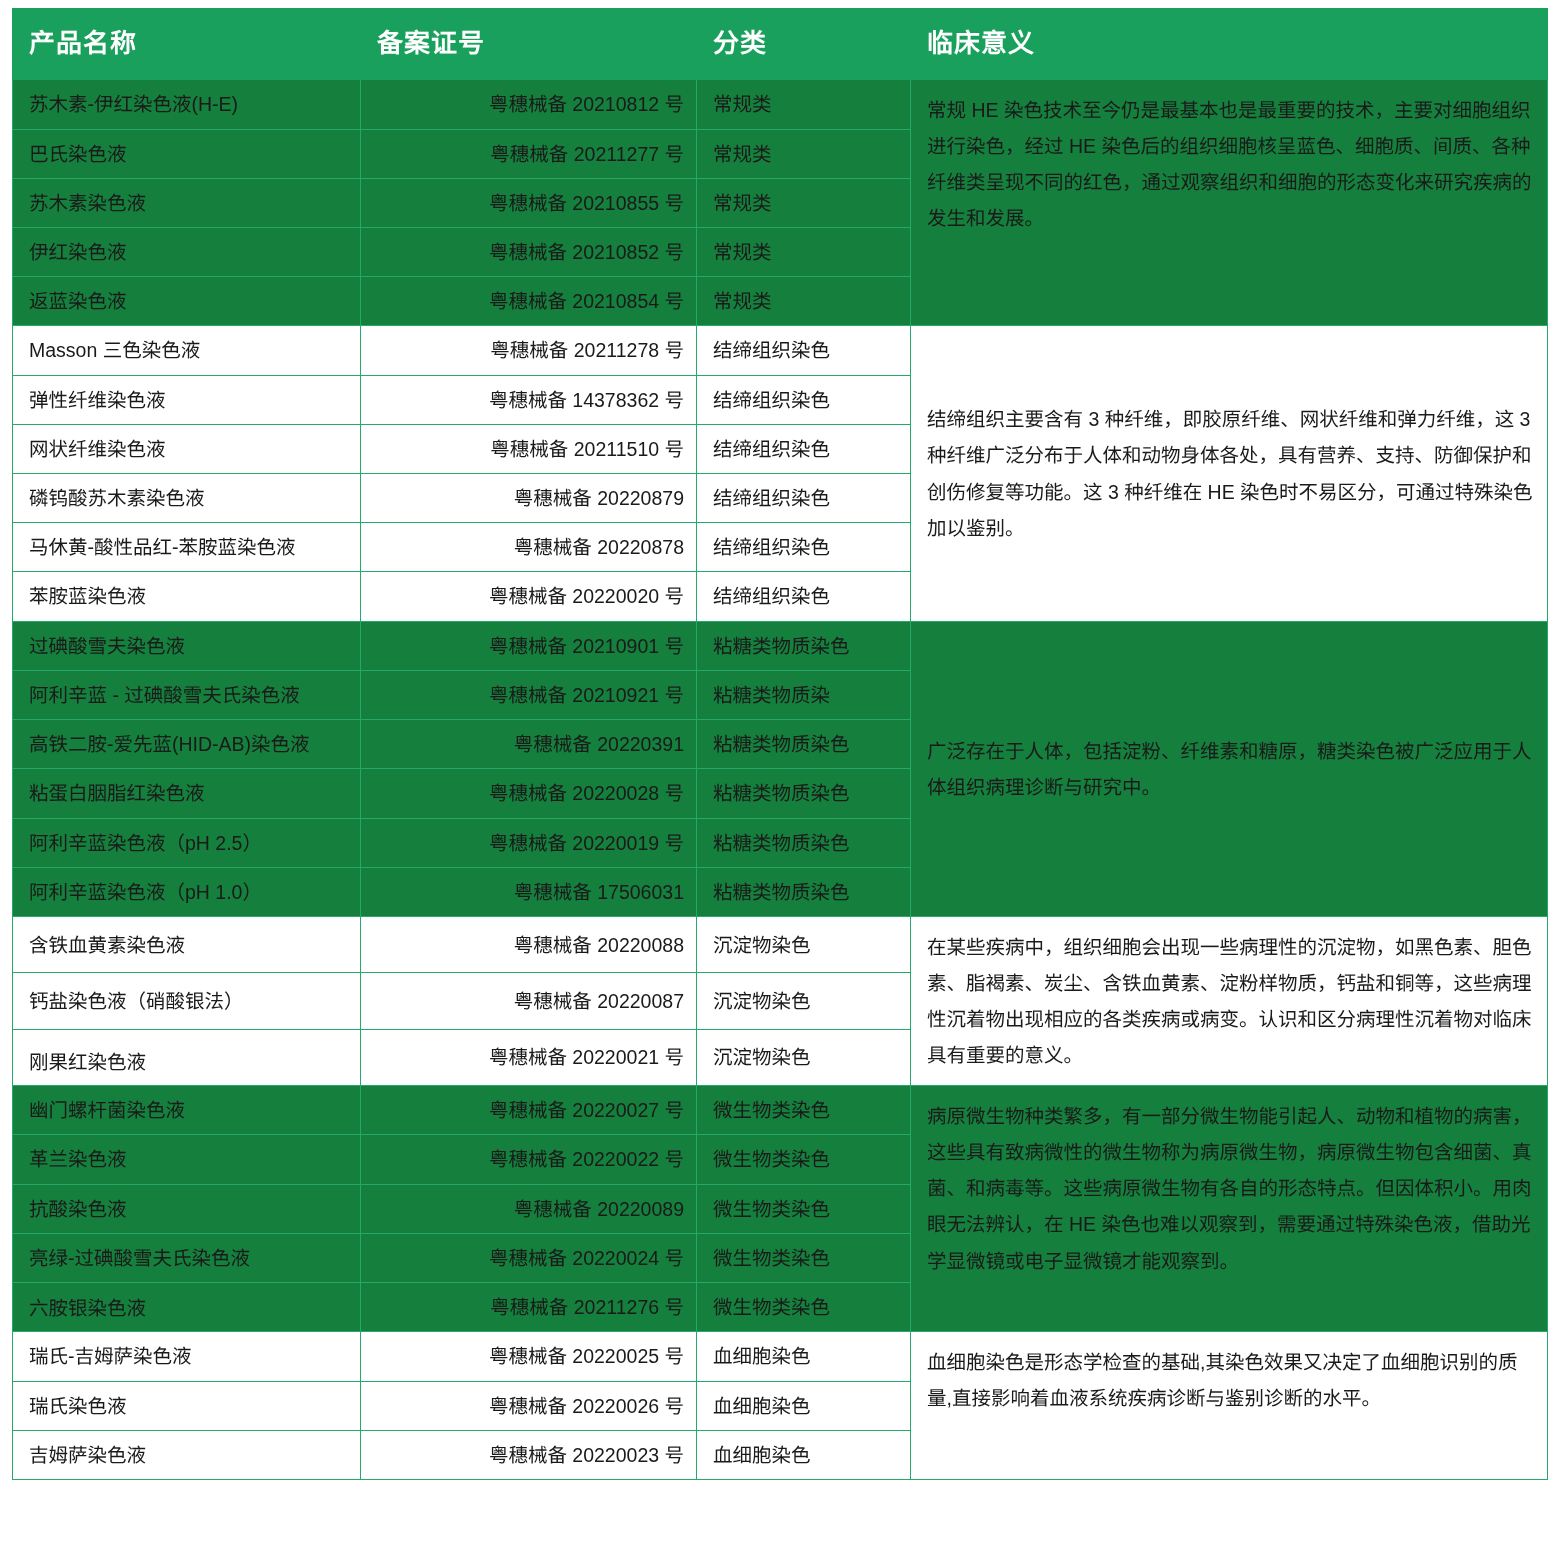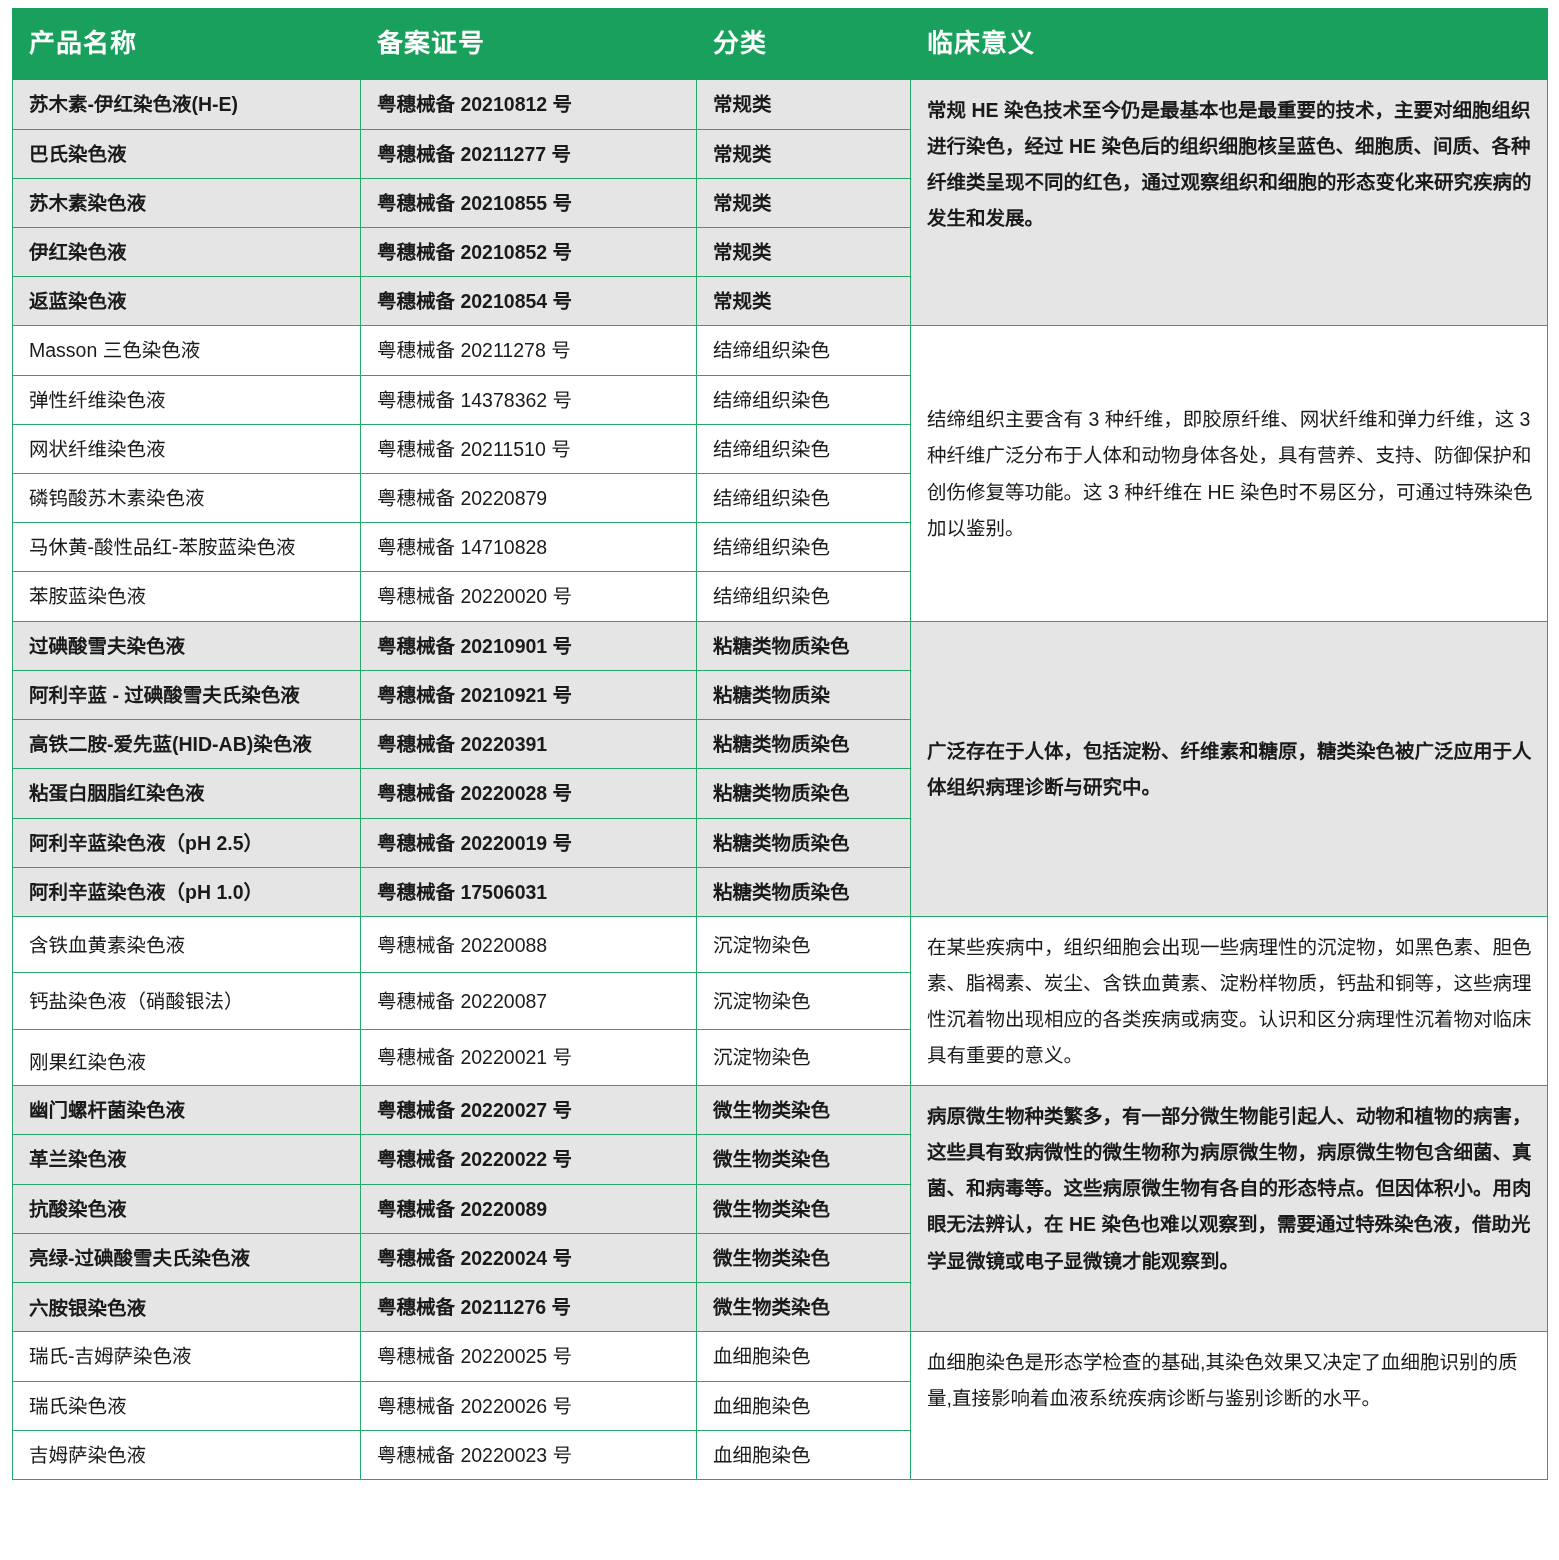--- a/index.html
+++ b/index.html
@@ -40,37 +40,36 @@
     border: 1px solid #18a05c;
     letter-spacing: 1px;
   }
   tbody td {
     border: 1px solid #25a96a;
     padding: 9px 12px 9px 16px;
     vertical-align: middle;
     background: #ffffff;
   }
   tbody tr.tint td {
-    background: #e5e5e5;
-    font-weight: bold;
+    background: #15803d;
   }
   tbody td.clin {
     vertical-align: middle;
     line-height: 1.85;
     padding: 12px 14px 12px 16px;
   }
   tbody td.clin.top {
     vertical-align: top;
     margin-top: 40px;
   }
   td.name-bottom {
     vertical-align: bottom;
     padding-bottom: 8px;
   }
-  .nowrap-cert { white-space: nowrap; }
+  .nowrap-cert { white-space: nowrap; text-align: right; }
 </style>
 </head>
 <body>
 
 <div class="sheet">
   <table class="product-table">
     <colgroup>
       <col class="c-name">
       <col class="c-cert">
       <col class="c-class">
@@ -127,21 +126,21 @@
           <td class="nowrap-cert">粤穗械备 20211510 号</td>
           <td>结缔组织染色</td>
         </tr>
         <tr>
           <td>磷钨酸苏木素染色液</td>
           <td class="nowrap-cert">粤穗械备 20220879</td>
           <td>结缔组织染色</td>
         </tr>
         <tr>
           <td>马休黄-酸性品红-苯胺蓝染色液</td>
-          <td class="nowrap-cert">粤穗械备 14710828</td>
+          <td class="nowrap-cert">粤穗械备 20220878</td>
           <td>结缔组织染色</td>
         </tr>
         <tr>
           <td>苯胺蓝染色液</td>
           <td class="nowrap-cert">粤穗械备 20220020 号</td>
           <td>结缔组织染色</td>
         </tr>
         <tr class="tint">
           <td>过碘酸雪夫染色液</td>
           <td class="nowrap-cert">粤穗械备 20210901 号</td>

